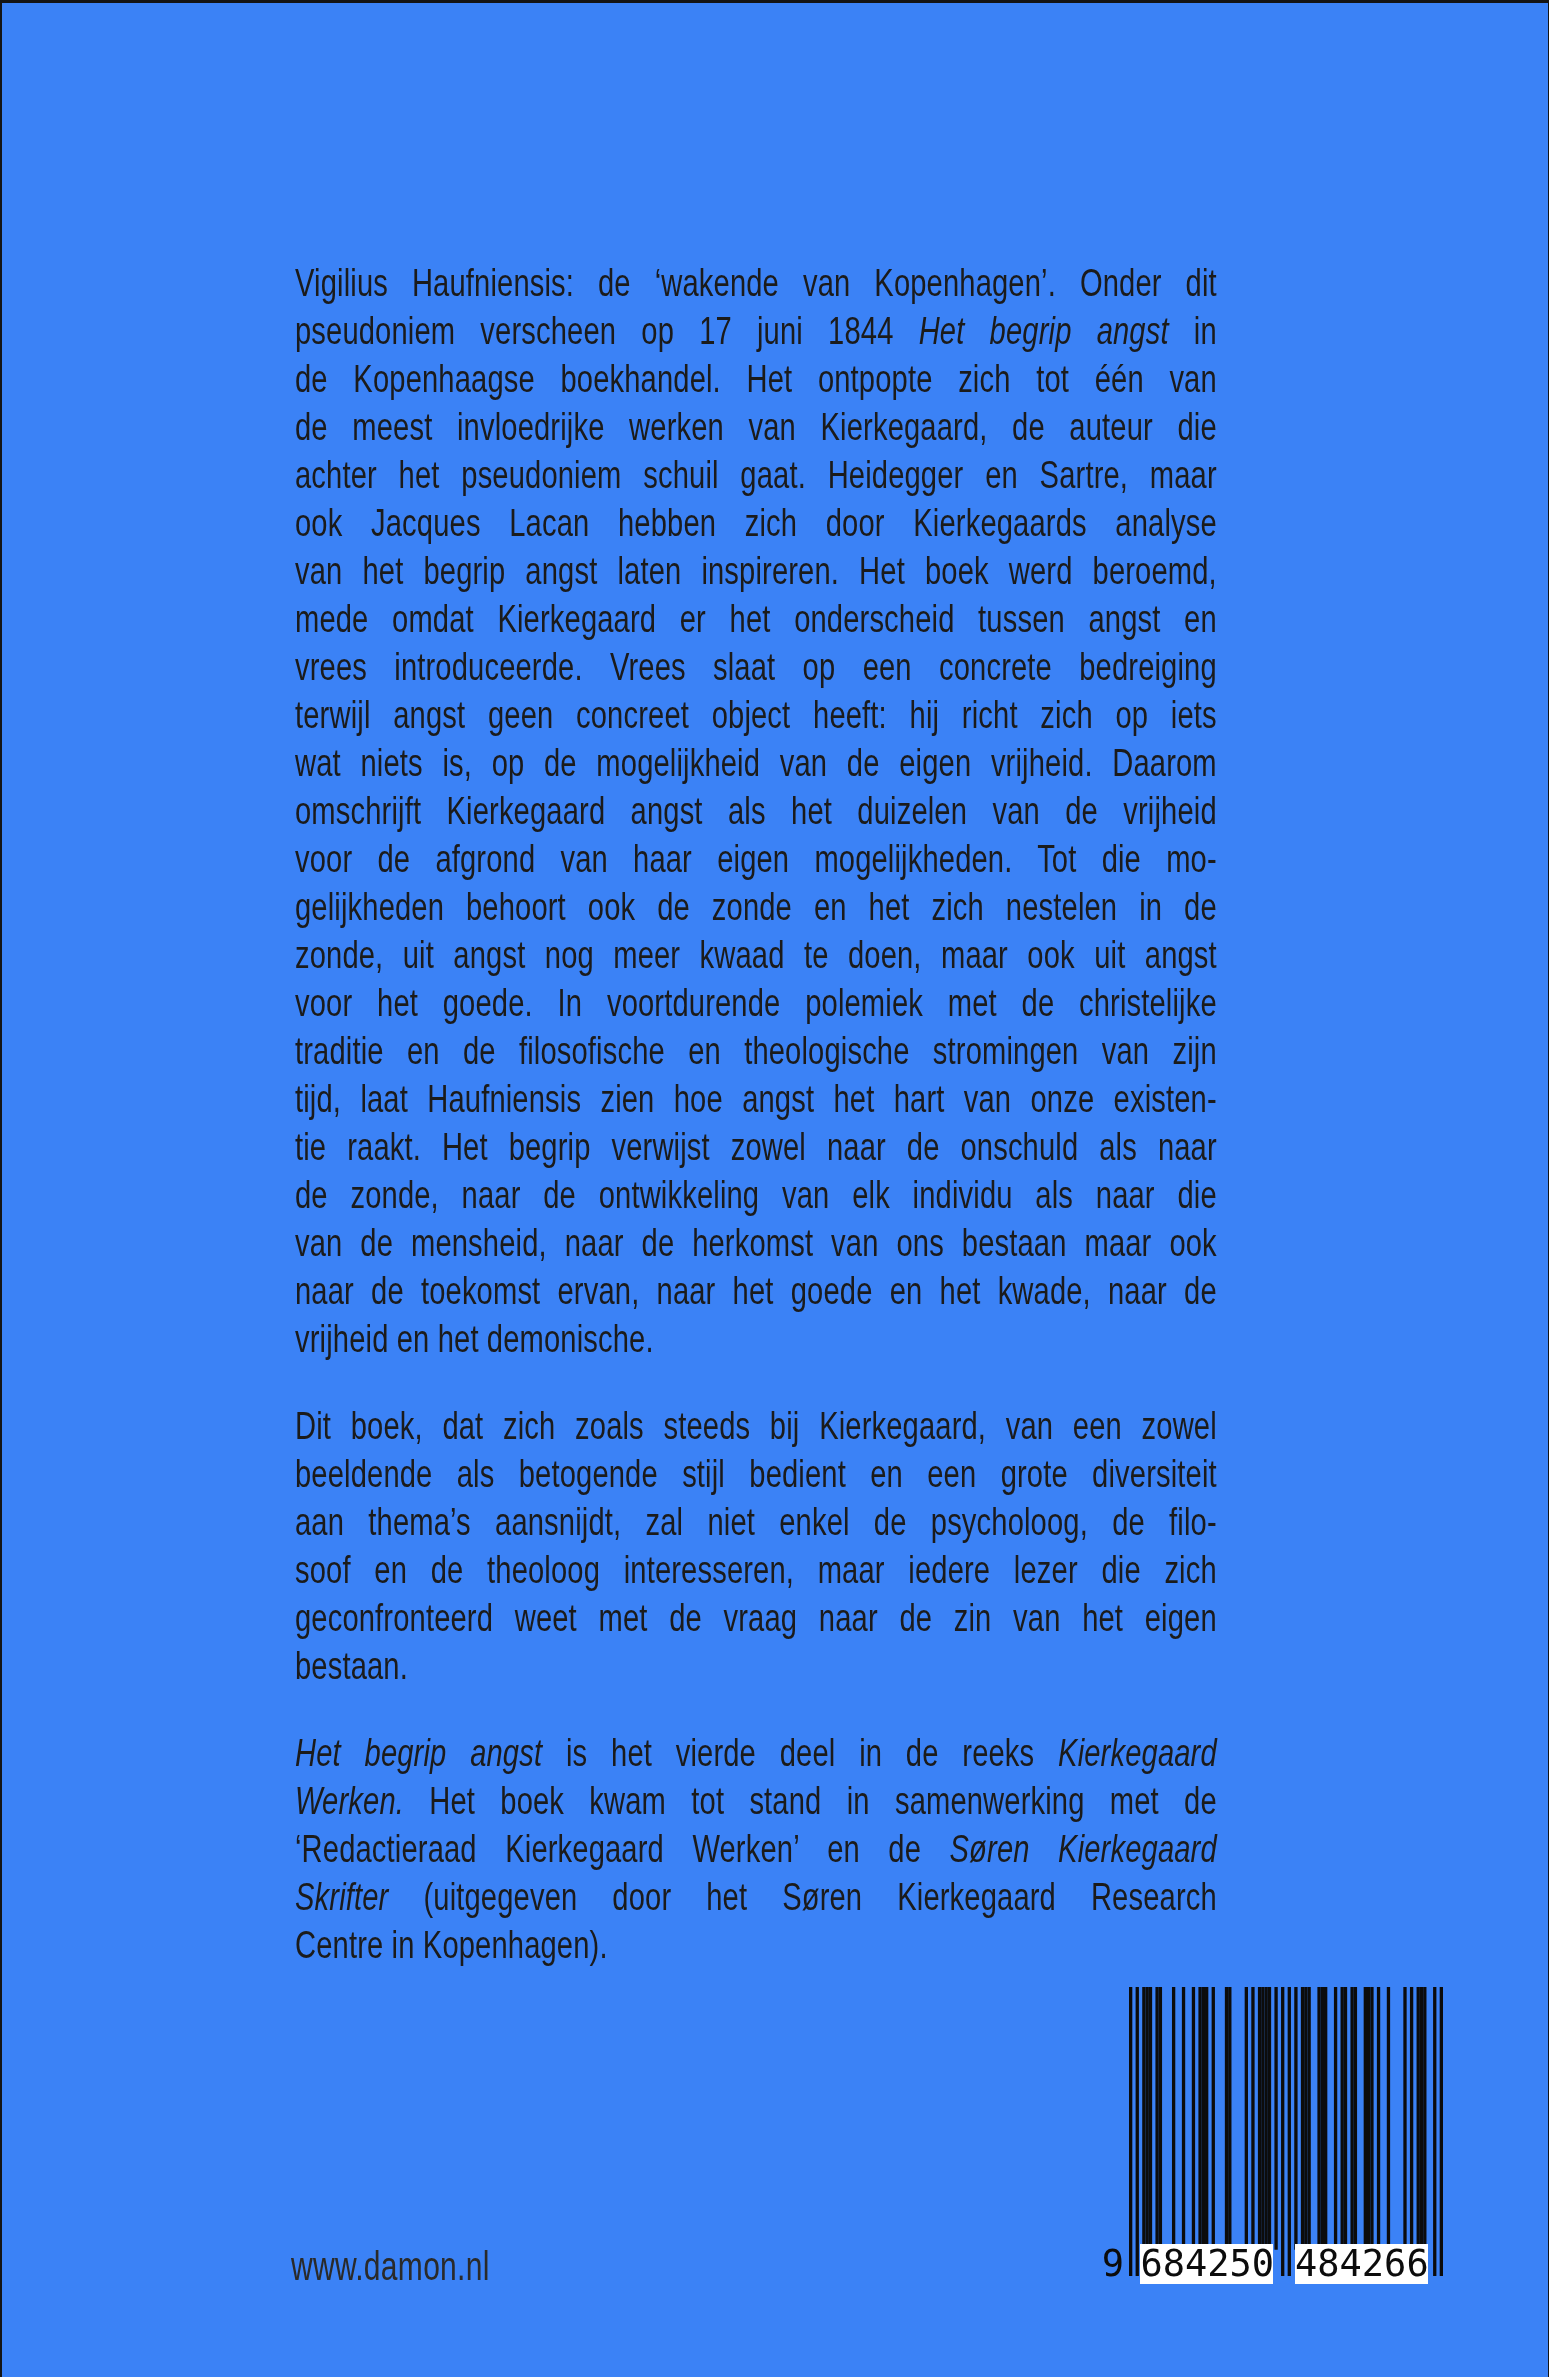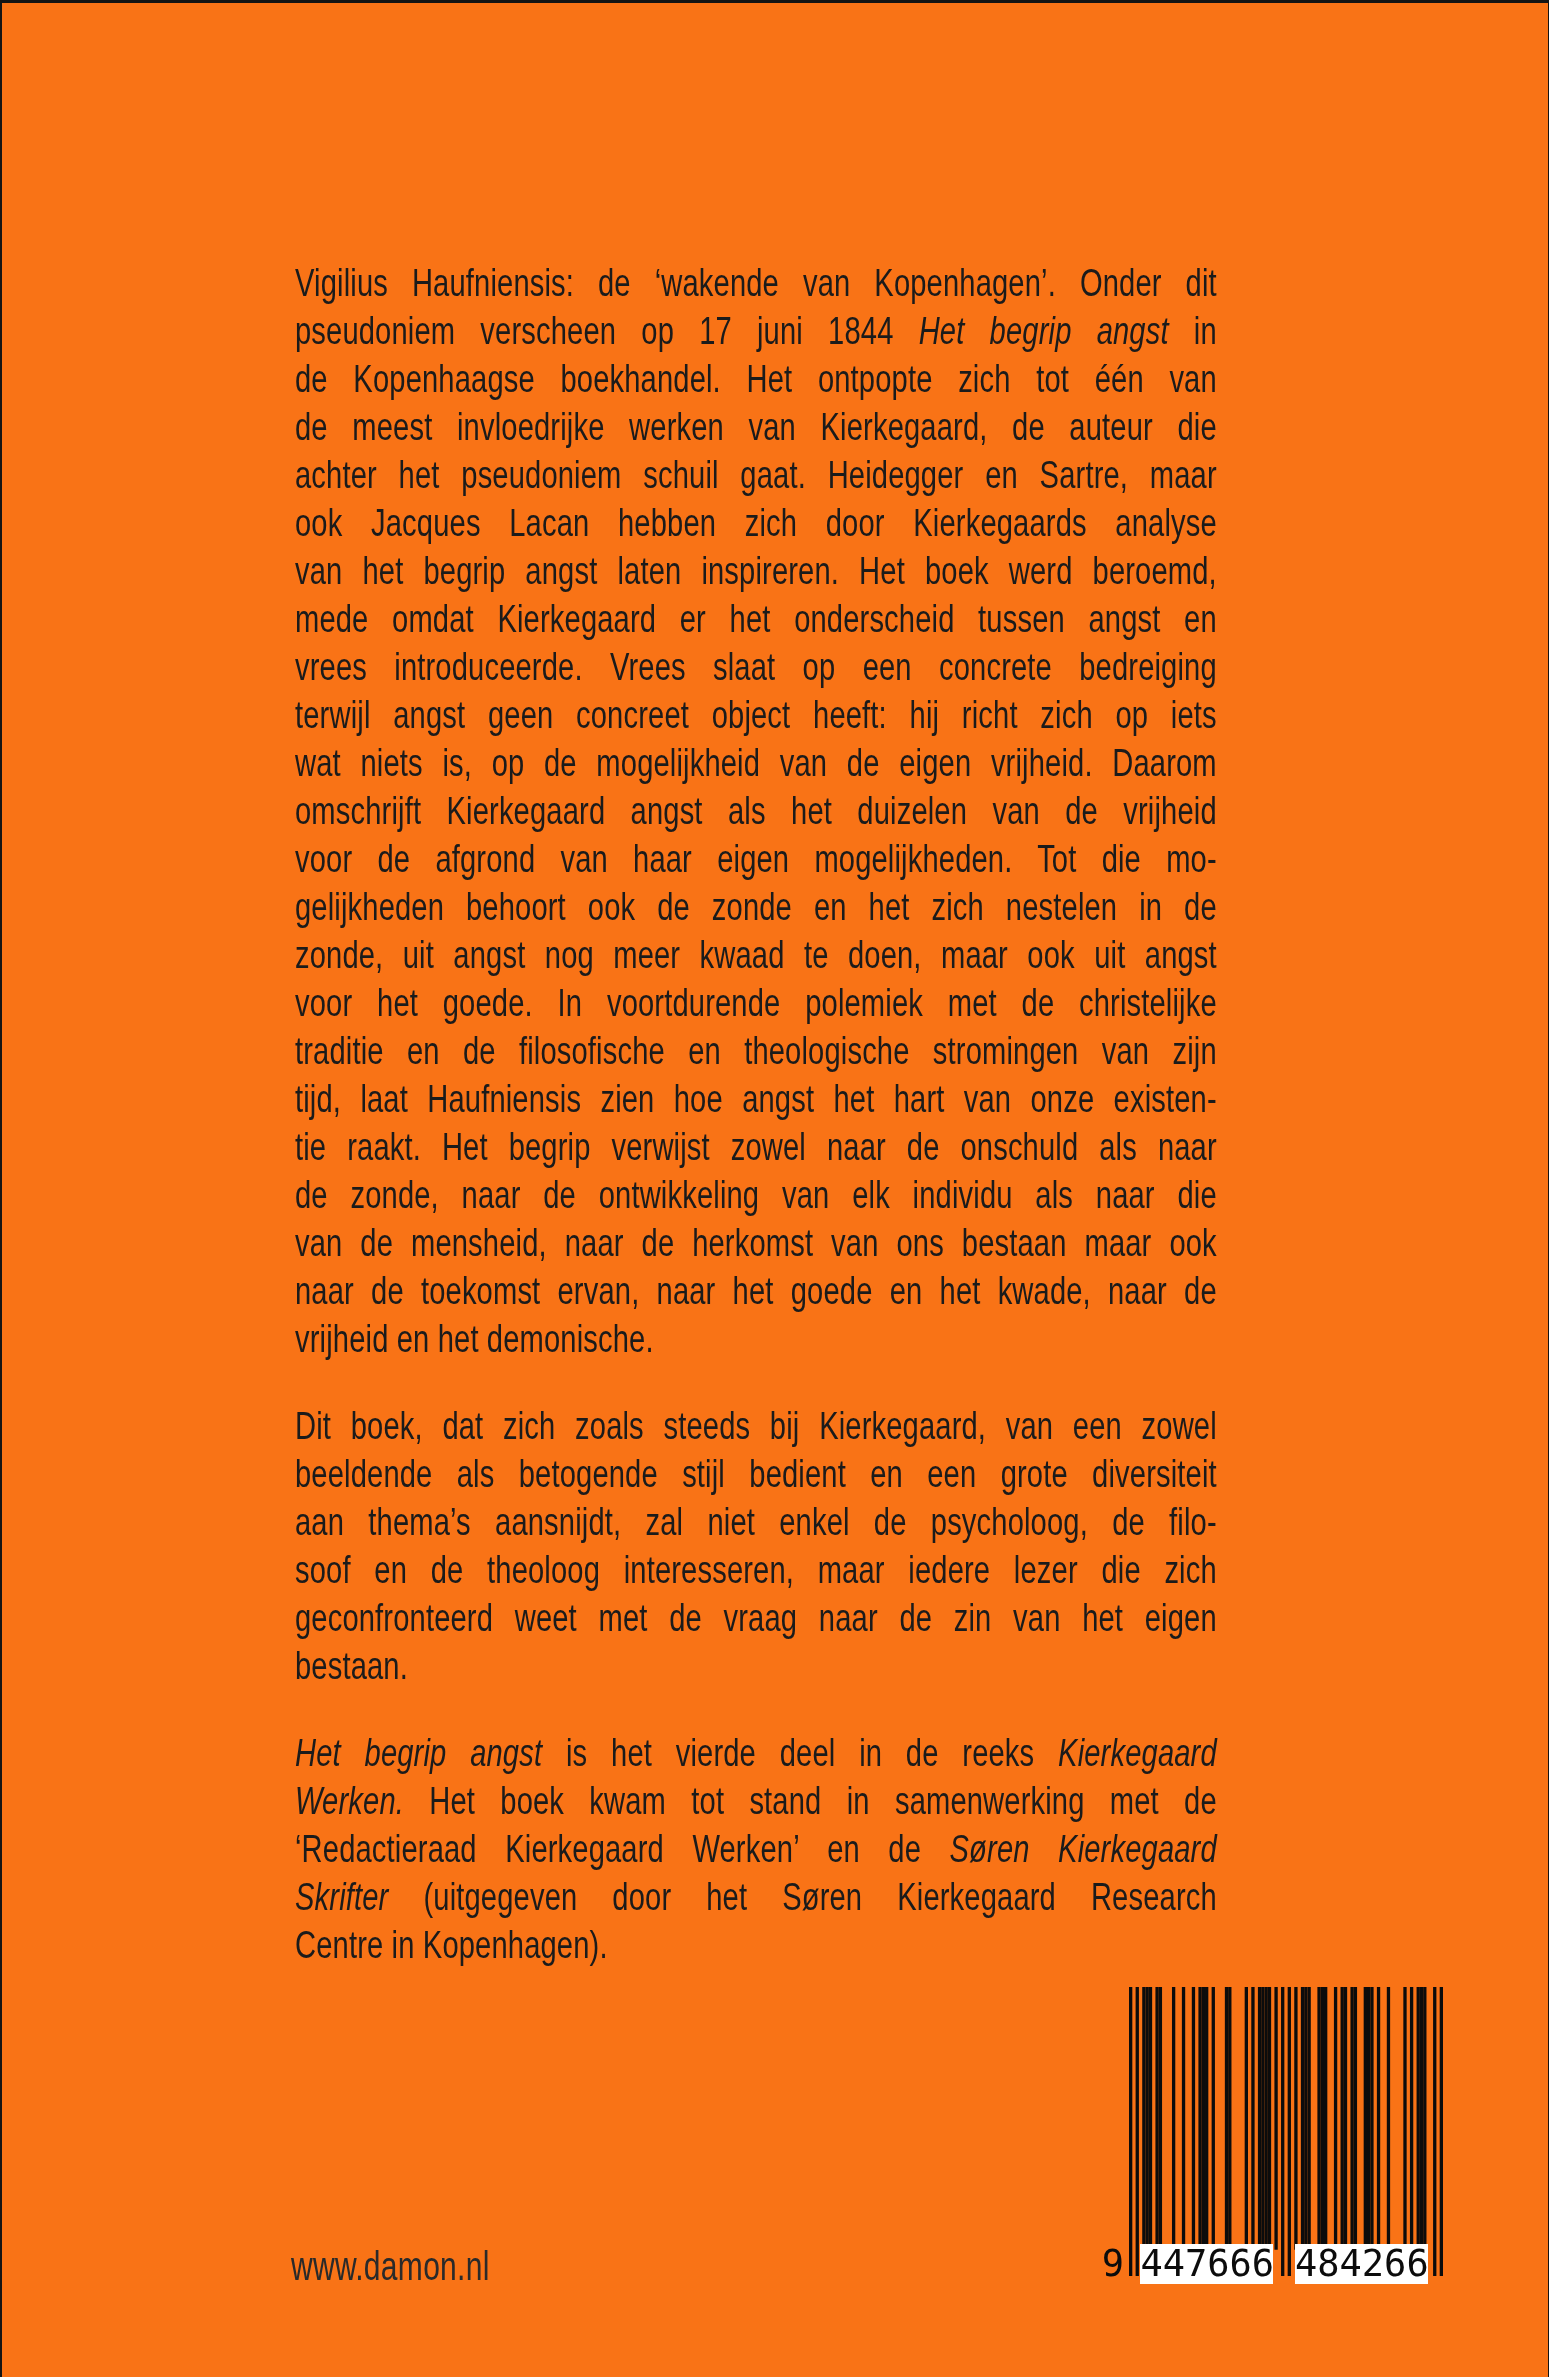--- a/index.html
+++ b/index.html
@@ -1,19 +1,19 @@
 <!DOCTYPE html>
 <html style="font-size:14px"><head>
 <meta charset="utf-8">
 <style>
   html,body{margin:0;padding:0;background:#e8e8e8;}
   .page{
     position:relative;
     width:1550px;height:2377px;
-    background:#f97316;
+    background:#3b82f6;
     box-sizing:border-box;
     border-top:3.5px solid #141414;
     border-left:2.6px solid #141414;
     border-right:2.6px solid #141414;
     overflow:hidden;
     font-family:"Liberation Sans", sans-serif;
     color:#1b1b1b;
   }
   .text-block{
     position:absolute;
@@ -165,18 +165,18 @@
         <rect x="78" y="0" width="1" height="300" fill="#0c0c0c"></rect>
         <rect x="83" y="0" width="1" height="300" fill="#0c0c0c"></rect>
         <rect x="85" y="0" width="1" height="300" fill="#0c0c0c"></rect>
         <rect x="87" y="0" width="1" height="300" fill="#0c0c0c"></rect>
         <rect x="88" y="0" width="1" height="300" fill="#0c0c0c"></rect>
         <rect x="89" y="0" width="1" height="300" fill="#0c0c0c"></rect>
         <rect x="92" y="0" width="1" height="330" fill="#0c0c0c"></rect>
         <rect x="94" y="0" width="1" height="330" fill="#0c0c0c"></rect>
       </svg>
     <span class="bc-num lead">9</span>
-    <span class="bc-num g1">447666</span>
+    <span class="bc-num g1">684250</span>
     <span class="bc-num g2">484266</span>
   </div>
 
 </div>
 
 
 </body></html>

